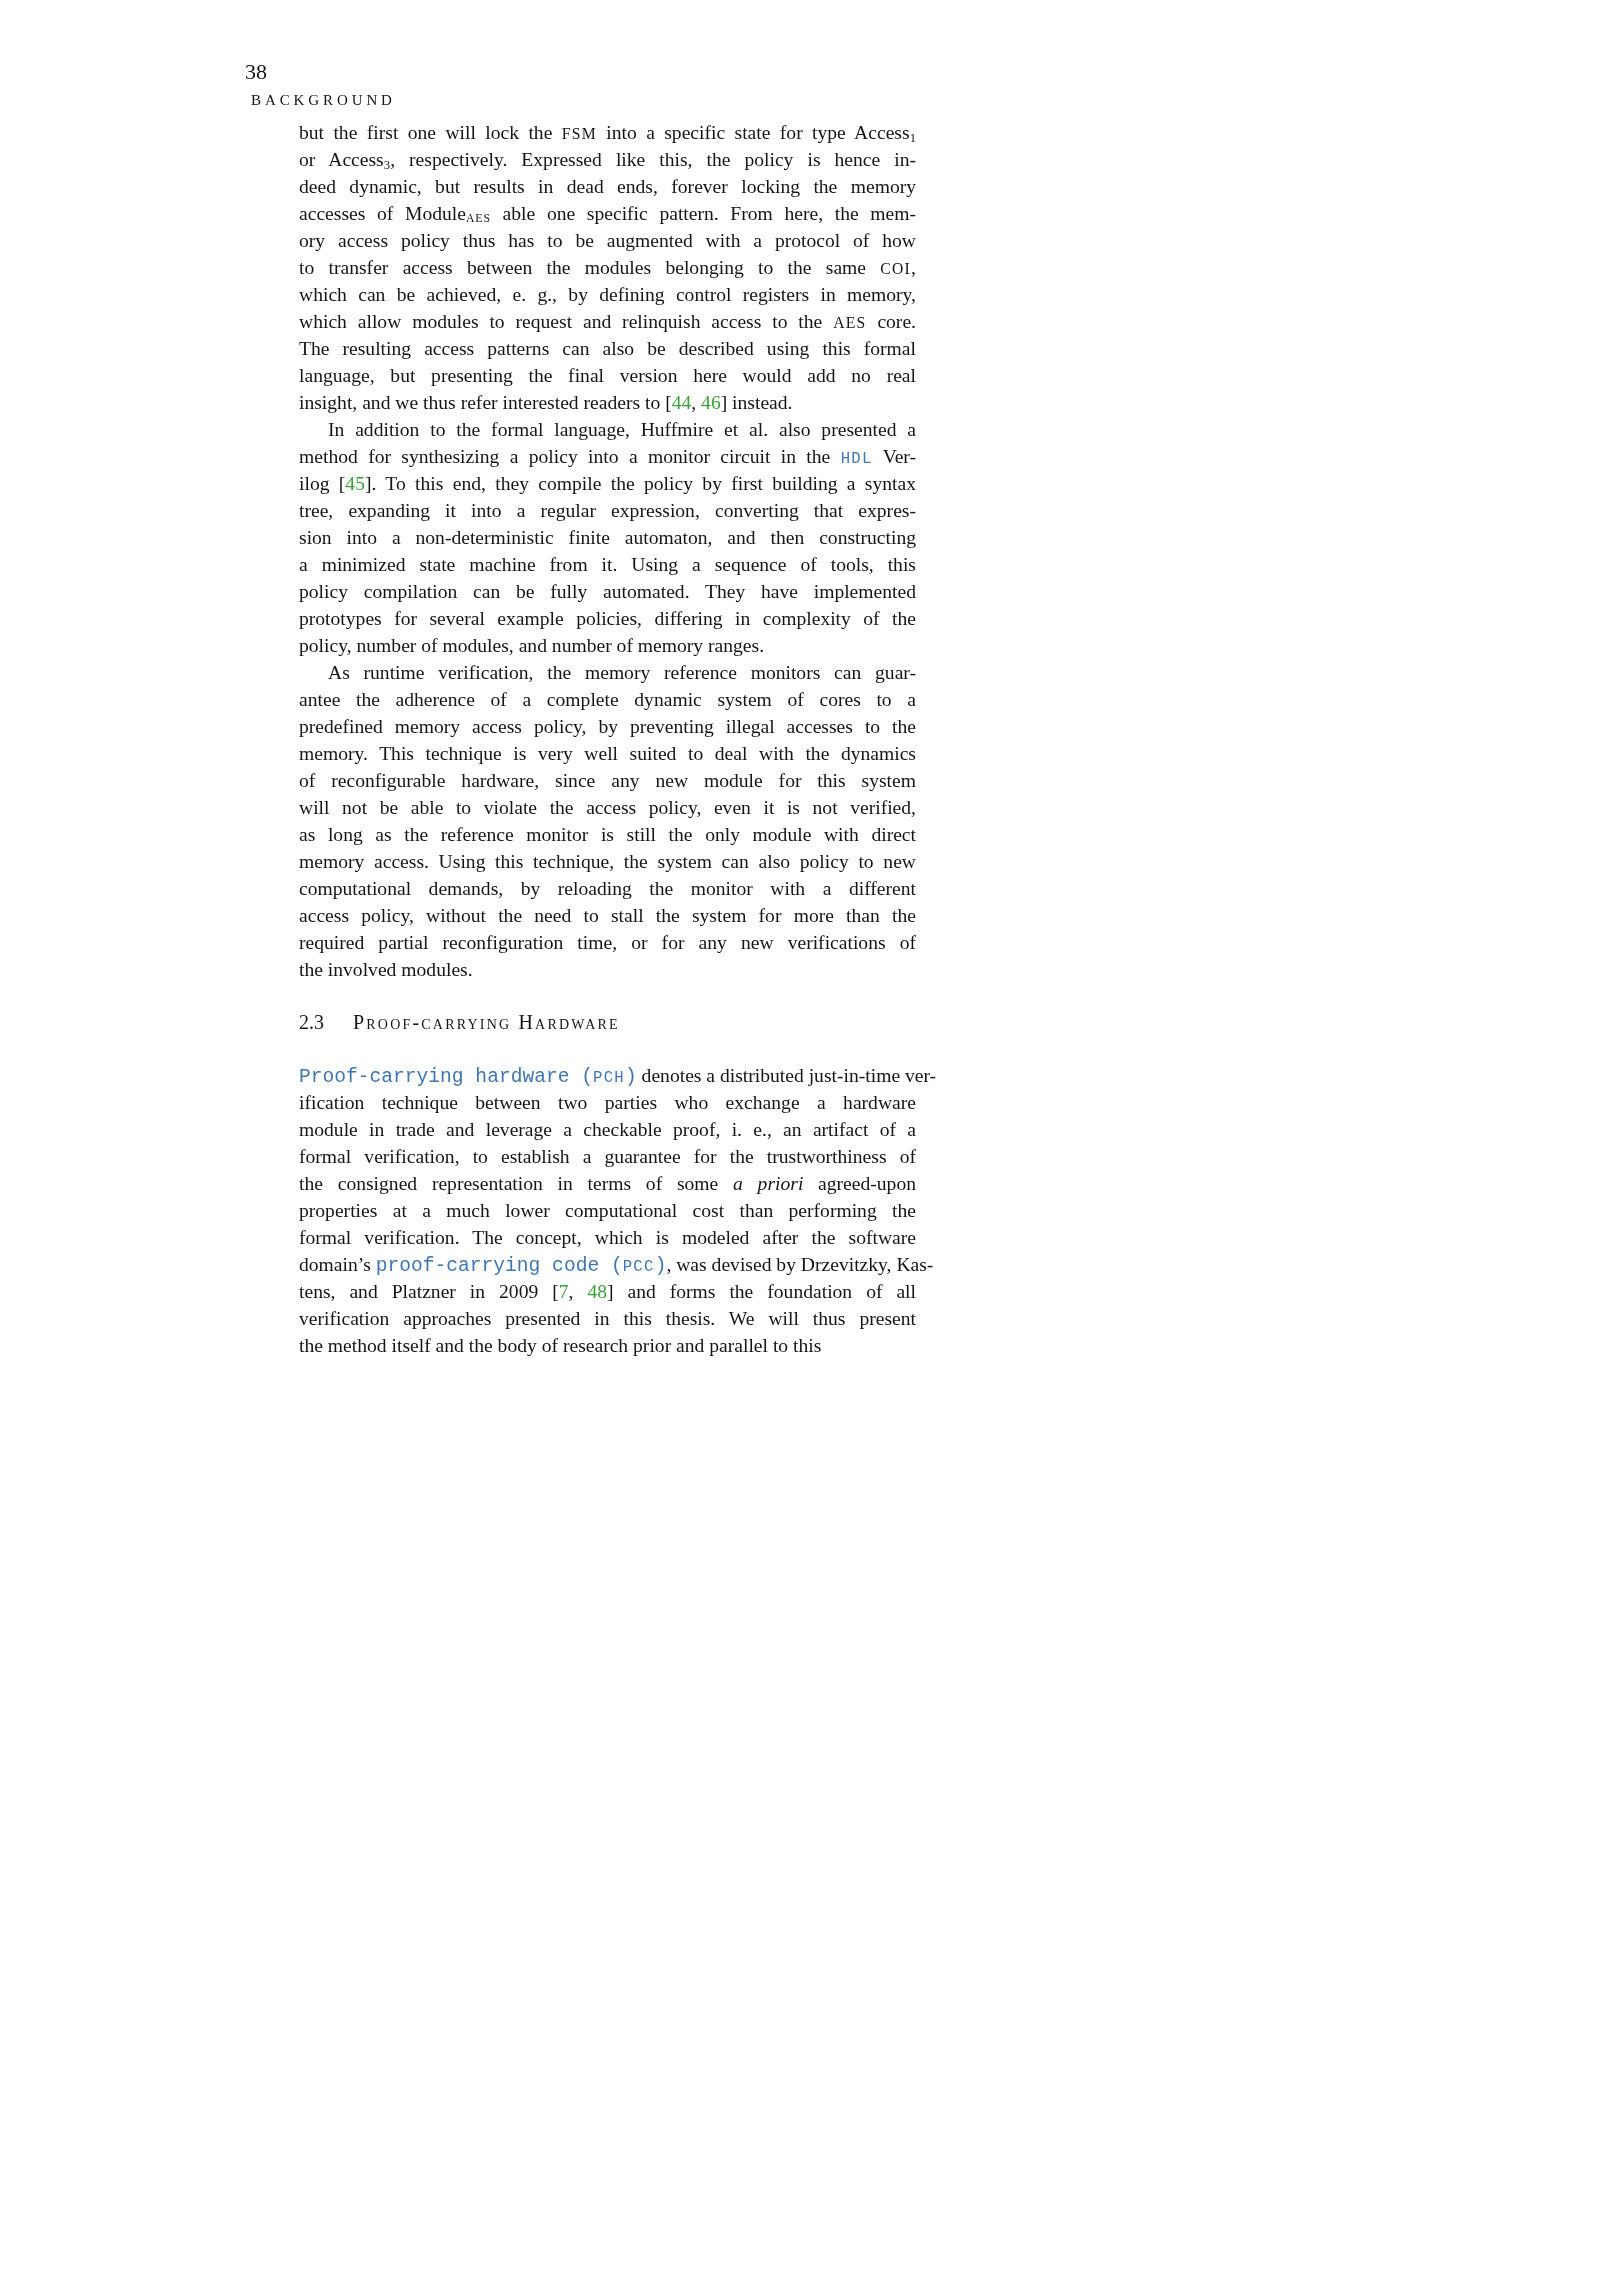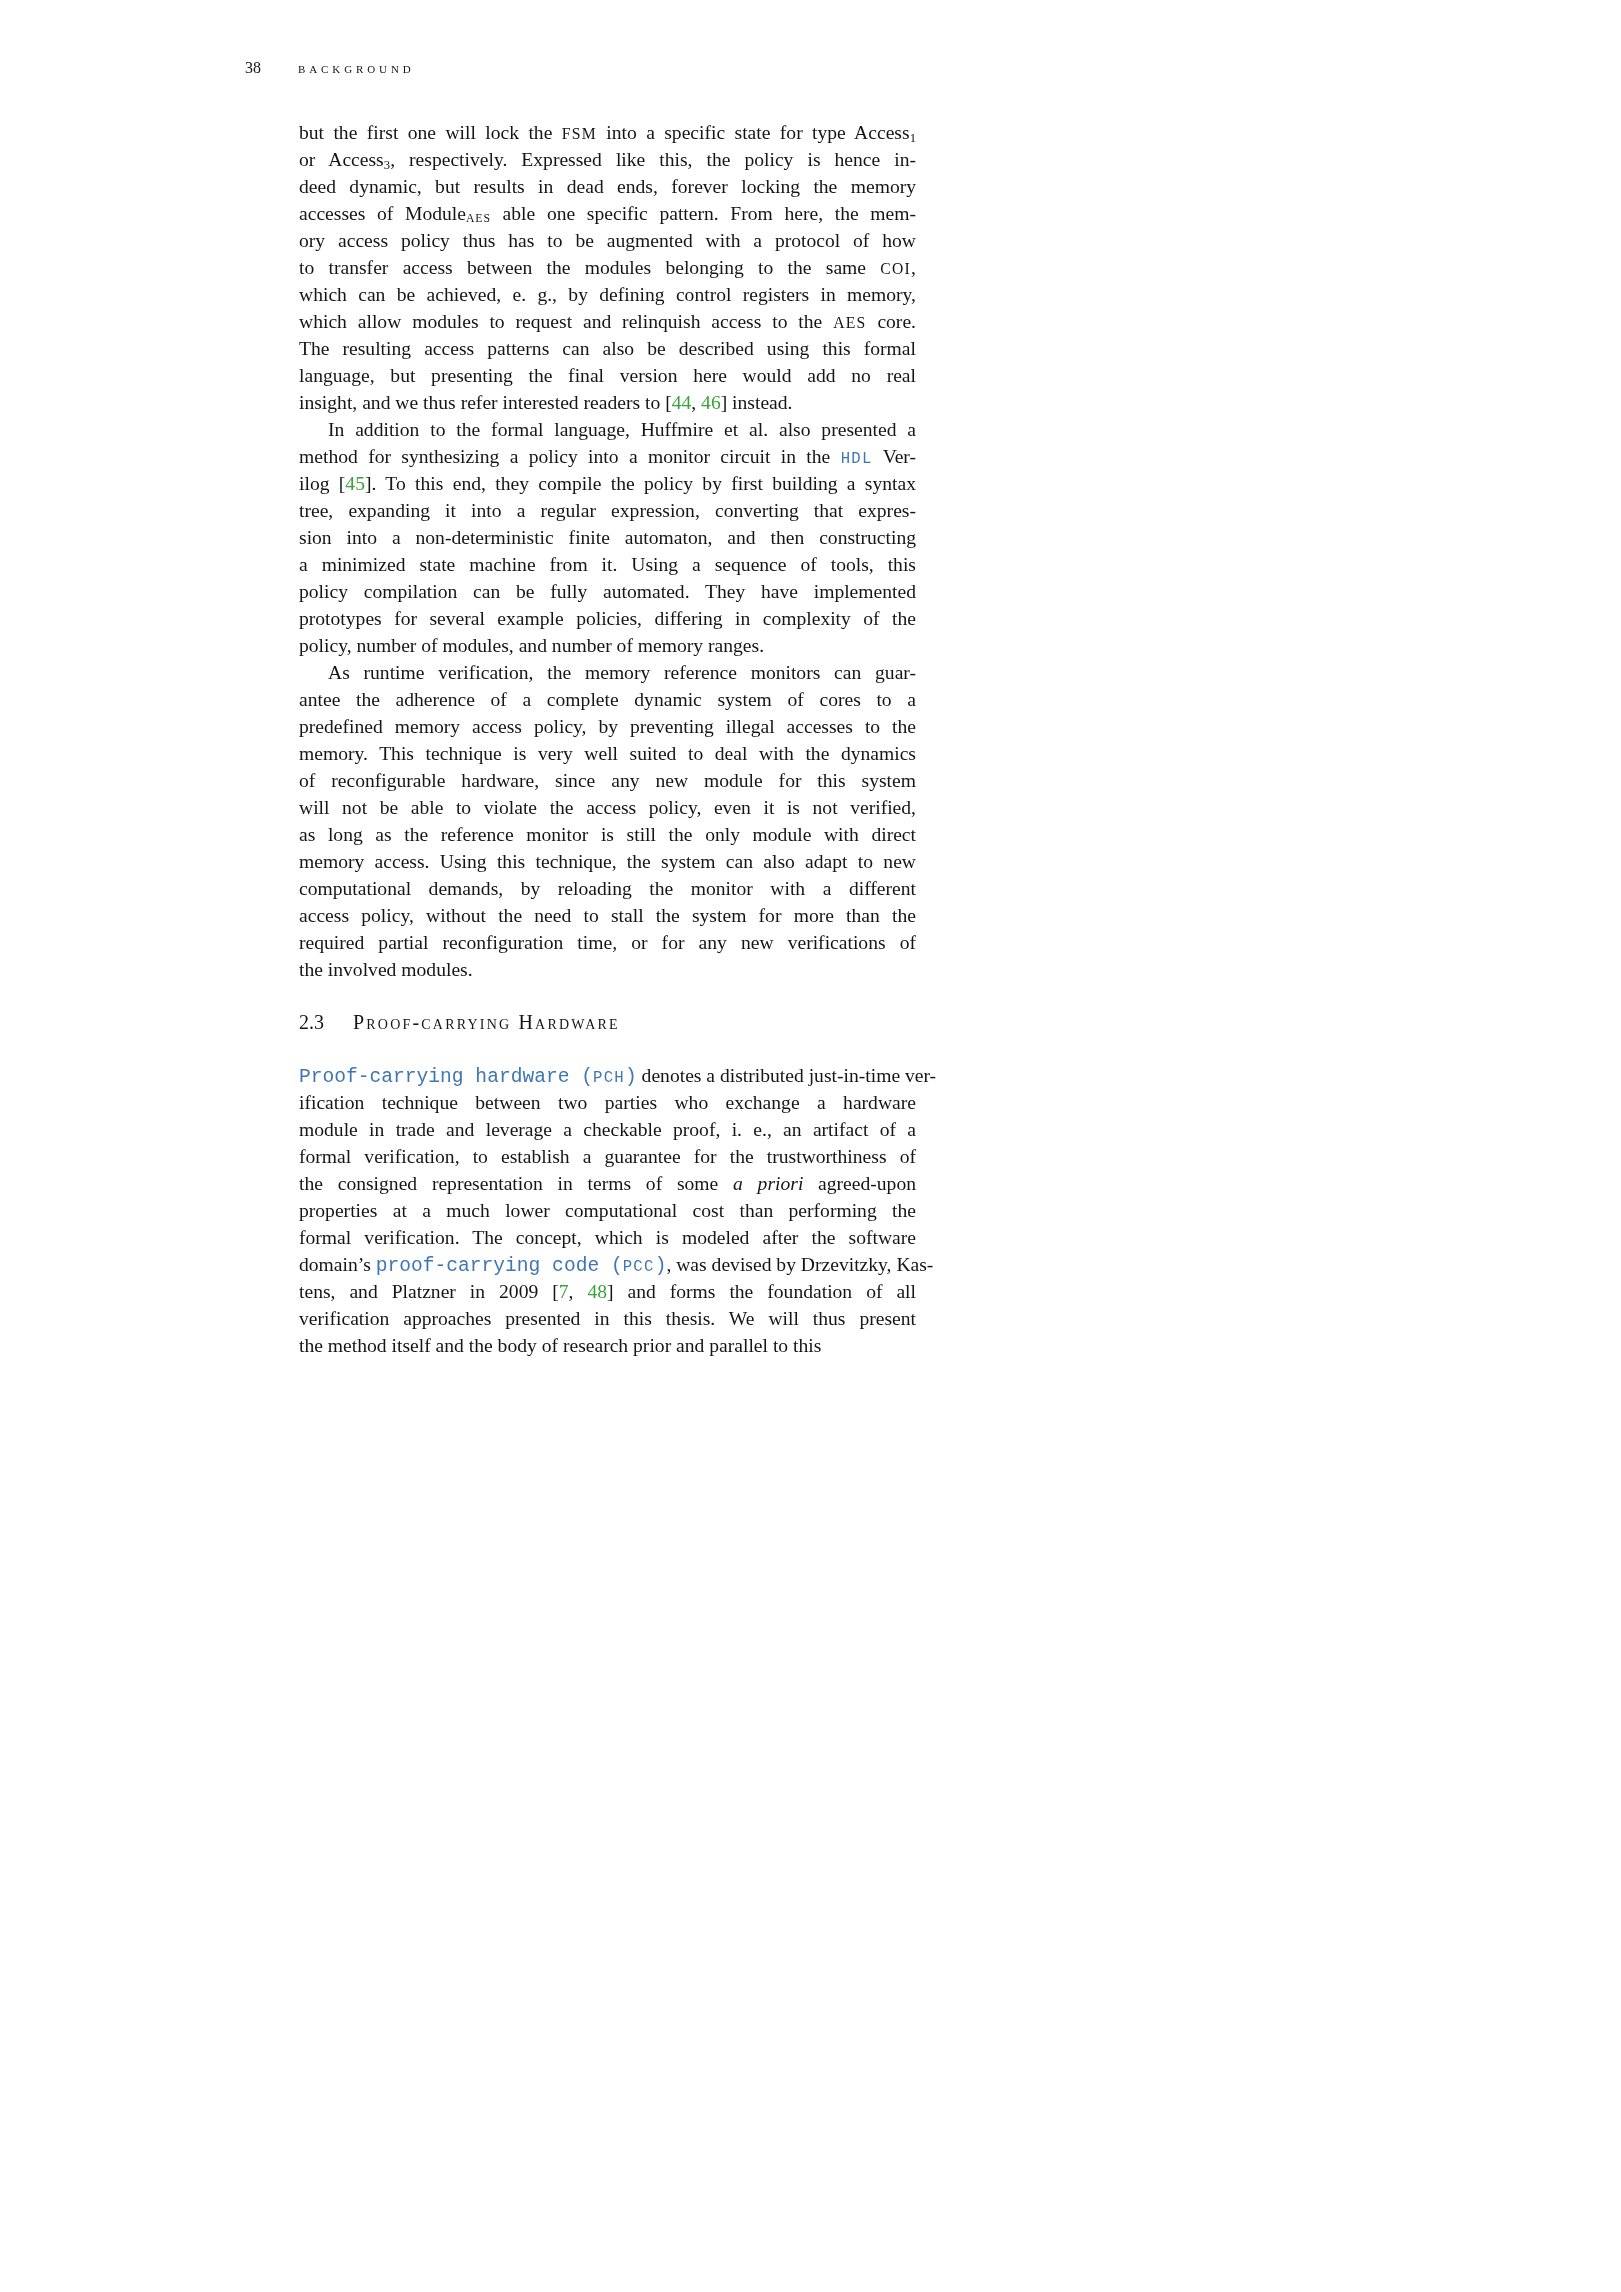--- a/index.html
+++ b/index.html
@@ -12,21 +12,22 @@
     width:1621px;height:2293px;
     background:#ffffff;
     color:var(--text);
     font-family:"Liberation Serif","DejaVu Serif",serif;
     position:relative;
     overflow:hidden;
   }
   .page-header{
     position:absolute;top:59px;left:245px;
     display:flex;align-items:flex-start;
-    font-size:16px;
+    font-size:22px;
+    flex-direction:column;
   }
   .page-number{margin-right:31px;}
   .running-header{
     font-variant:small-caps;
     letter-spacing:3.9px;
     margin-left:6px;
   }
   .text-block{
     position:absolute;left:299px;top:119px;width:617px;
     font-size:19.6px;
@@ -93,21 +94,21 @@
       <div class="line last"><span class="seg">policy, number of modules, and number of memory ranges.</span></div>
     </div>
     <div class="para indent">
       <div class="line"><span class="seg">As runtime verification, the memory reference monitors can guar-</span></div>
       <div class="line"><span class="seg">antee the adherence of a complete dynamic system of cores to a</span></div>
       <div class="line"><span class="seg">predefined memory access policy, by preventing illegal accesses to the</span></div>
       <div class="line"><span class="seg">memory. This technique is very well suited to deal with the dynamics</span></div>
       <div class="line"><span class="seg">of reconfigurable hardware, since any new module for this system</span></div>
       <div class="line"><span class="seg">will not be able to violate the access policy, even it is not verified,</span></div>
       <div class="line"><span class="seg">as long as the reference monitor is still the only module with direct</span></div>
-      <div class="line"><span class="seg">memory access. Using this technique, the system can also adapt to new</span></div>
+      <div class="line"><span class="seg">memory access. Using this technique, the system can also policy to new</span></div>
       <div class="line"><span class="seg">computational demands, by reloading the monitor with a different</span></div>
       <div class="line"><span class="seg">access policy, without the need to stall the system for more than the</span></div>
       <div class="line"><span class="seg">required partial reconfiguration time, or for any new verifications of</span></div>
       <div class="line last"><span class="seg">the involved modules.</span></div>
     </div>
     <div class="section-heading"><span class="section-number">2.3</span><span class="section-title">Proof-carrying Hardware</span></div>
     <div class="para">
       <div class="line"><span class="seg link">Proof-carrying hardware (</span><span class="seg link sc">PCH</span><span class="seg link">)</span><span class="seg"> denotes a distributed just-in-time ver-</span></div>
       <div class="line"><span class="seg">ification technique between two parties who exchange a hardware</span></div>
       <div class="line"><span class="seg">module in trade and leverage a checkable proof, i. e., an artifact of a</span></div>

